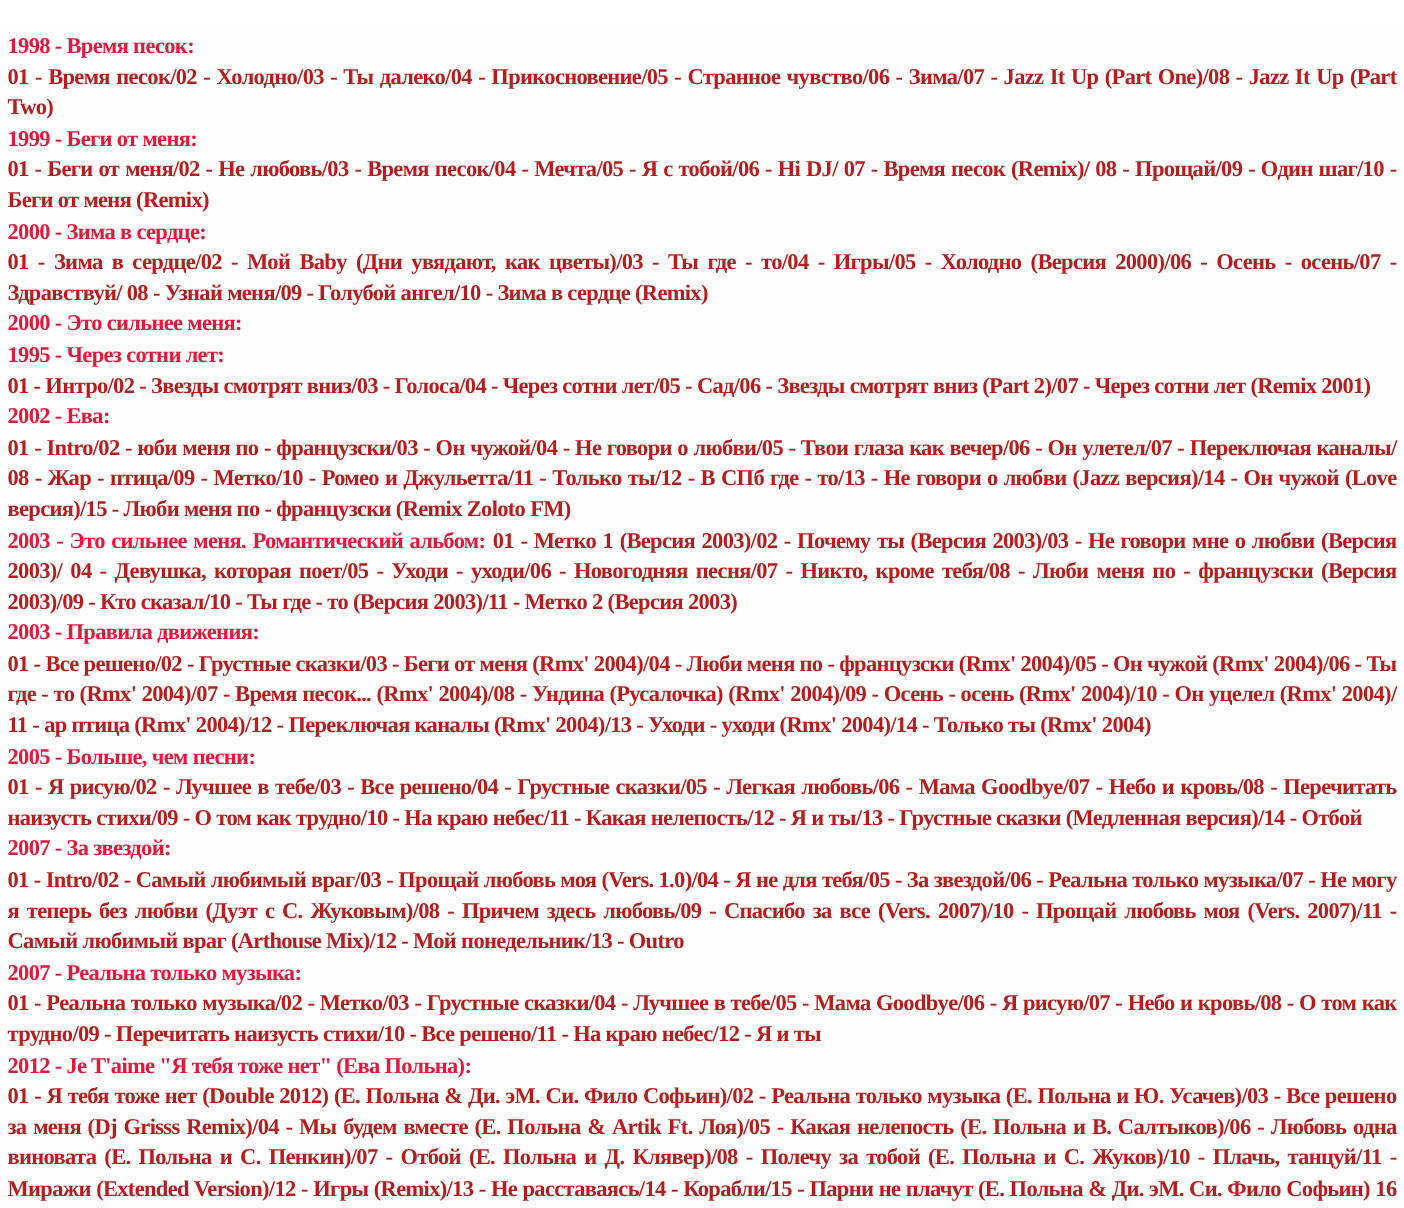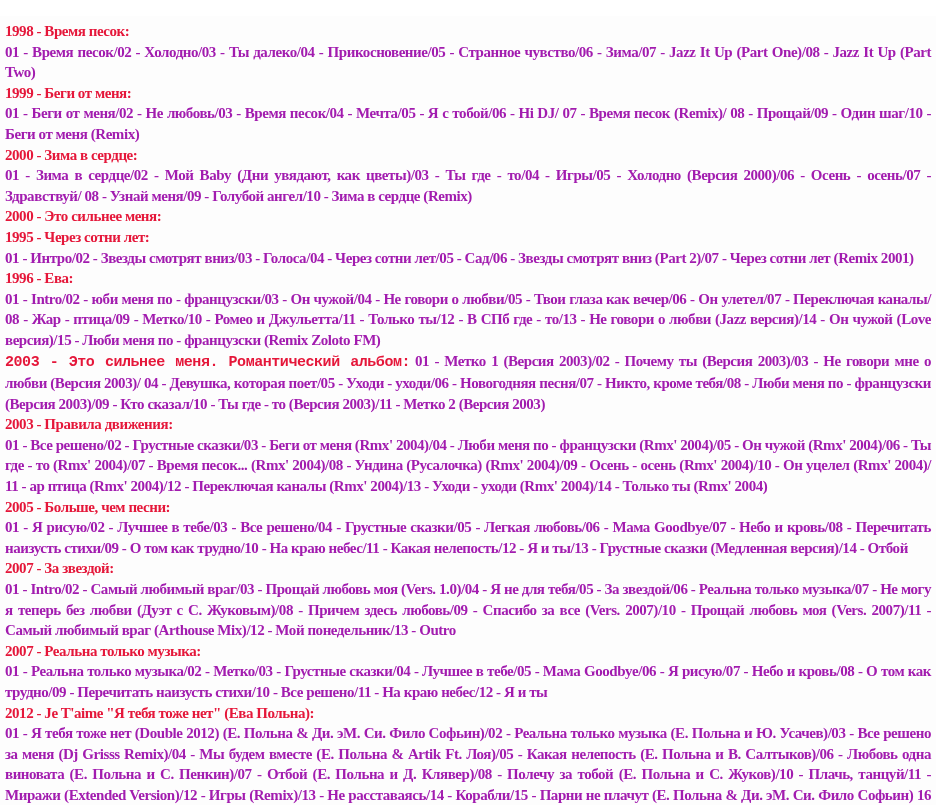--- a/index.html
+++ b/index.html
@@ -23,24 +23,24 @@
     margin-top: 16px;
   }
   .section { margin: 0; }
   .album-heading {
     color: #e5173a;
     display: block;
   }
   .album-tracks {
     display: block;
     text-align: justify;
-    color: #a21caf;
+    color: #b91c1c;
   }
   
-  .section-inline .album-heading { display: inline; margin-right: 5px; font-family: Liberation Mono, monospace; }
+  .section-inline .album-heading { display: inline; margin-right: 5px; }
   .section-inline .album-tracks  { display: inline; }
   .section-inline { text-align: justify; }
 </style>
 </head>
 <body>
 
 <div class="page">
 
   <div class="section">
     <span class="album-heading">1998 - Время песок:</span>
@@ -60,21 +60,21 @@
   <div class="section">
     <span class="album-heading">2000 - Это сильнее меня:</span>
   </div>
 
   <div class="section">
     <span class="album-heading">1995 - Через сотни лет:</span>
     <span class="album-tracks">01 - Интро/02 - Звезды смотрят вниз/03 - Голоса/04 - Через сотни лет/05 - Сад/06 - Звезды смотрят вниз (Part 2)/07 - Через сотни лет (Remix 2001)</span>
   </div>
 
   <div class="section">
-    <span class="album-heading">1996 - Ева:</span>
+    <span class="album-heading">2002 - Ева:</span>
     <span class="album-tracks">01 - Intro/02 - юби меня по - французски/03 - Он чужой/04 - Не говори о любви/05 - Твои глаза как вечер/06 - Он улетел/07 - Переключая каналы/ 08 - Жар - птица/09 - Метко/10 - Ромео и Джульетта/11 - Только ты/12 - В СПб где - то/13 - Не говори о любви (Jazz версия)/14 - Он чужой (Love версия)/15 - Люби меня по - французски (Remix Zoloto FM)</span>
   </div>
 
   <div class="section section-inline">
     <span class="album-heading">2003 - Это сильнее меня. Романтический альбом:</span><span class="album-tracks">01 - Метко 1 (Версия 2003)/02 - Почему ты (Версия 2003)/03 - Не говори мне о любви (Версия 2003)/ 04 - Девушка, которая поет/05 - Уходи - уходи/06 - Новогодняя песня/07 - Никто, кроме тебя/08 - Люби меня по - французски (Версия 2003)/09 - Кто сказал/10 - Ты где - то (Версия 2003)/11 - Метко 2 (Версия 2003)</span>
   </div>
 
   <div class="section">
     <span class="album-heading">2003 - Правила движения:</span>
     <span class="album-tracks">01 - Все решено/02 - Грустные сказки/03 - Беги от меня (Rmx' 2004)/04 - Люби меня по - французски (Rmx' 2004)/05 - Он чужой (Rmx' 2004)/06 - Ты где - то (Rmx' 2004)/07 - Время песок... (Rmx' 2004)/08 - Ундина (Русалочка) (Rmx' 2004)/09 - Осень - осень (Rmx' 2004)/10 - Он уцелел (Rmx' 2004)/ 11 - ар птица (Rmx' 2004)/12 - Переключая каналы (Rmx' 2004)/13 - Уходи - уходи (Rmx' 2004)/14 - Только ты (Rmx' 2004)</span>

